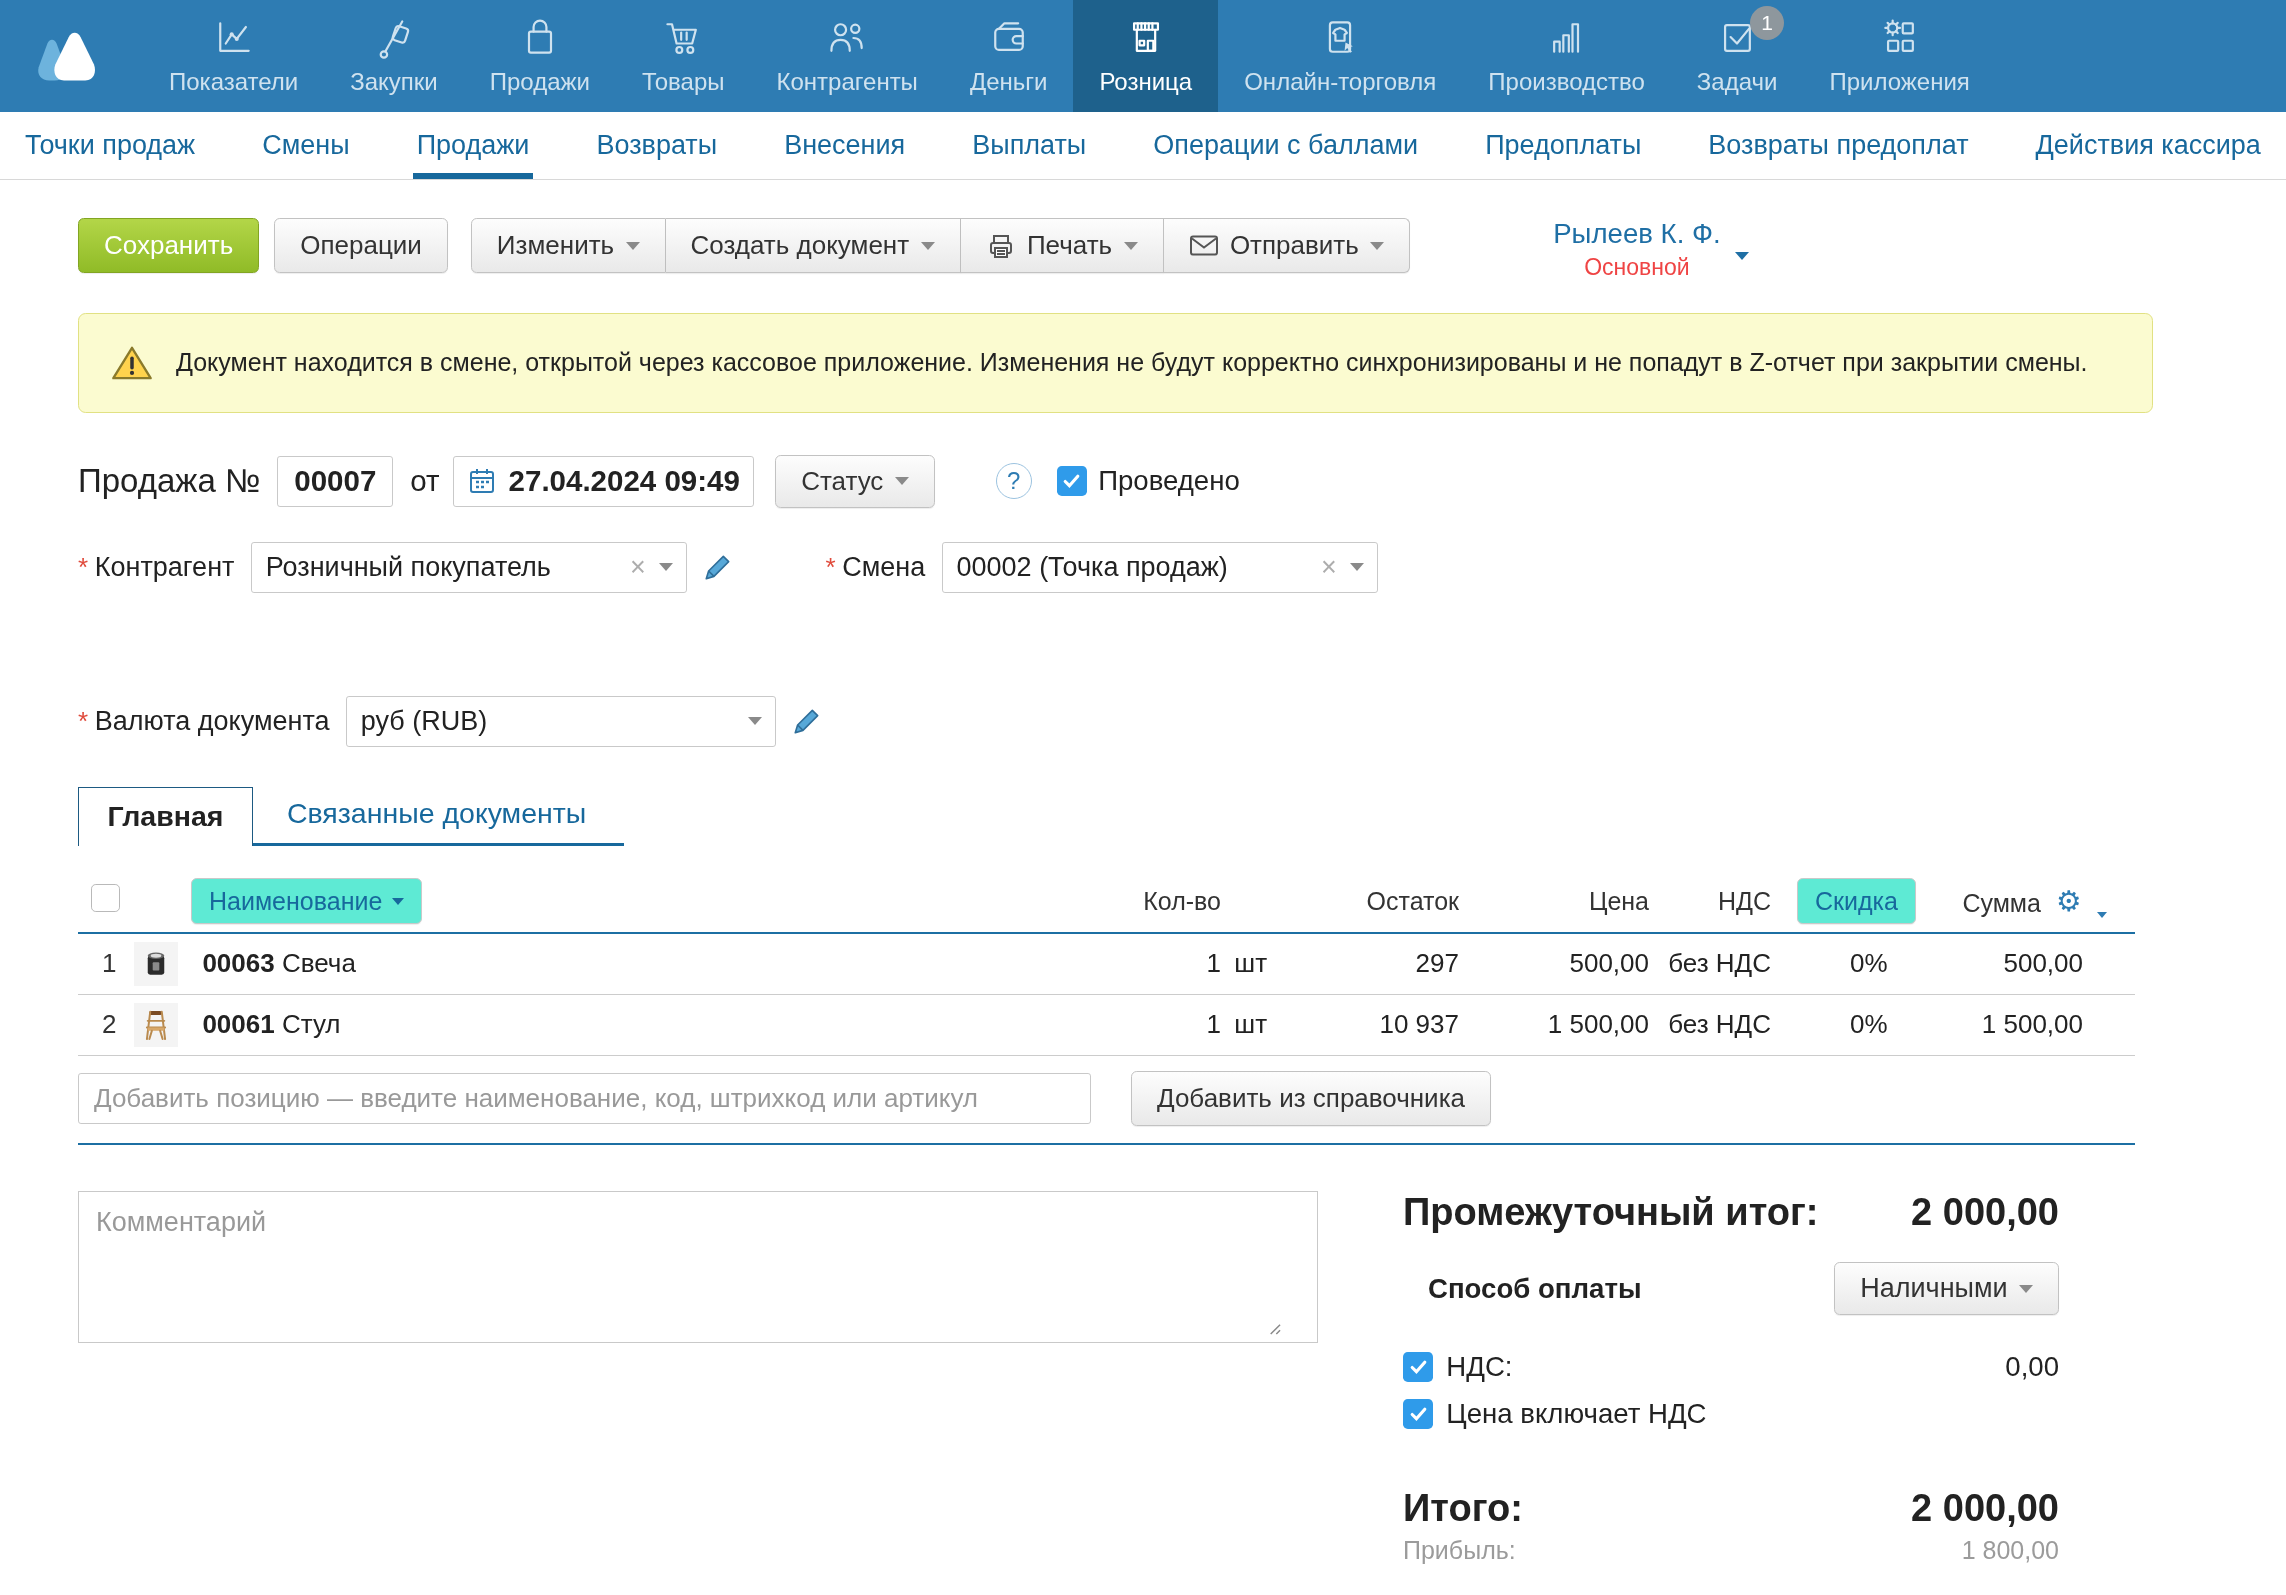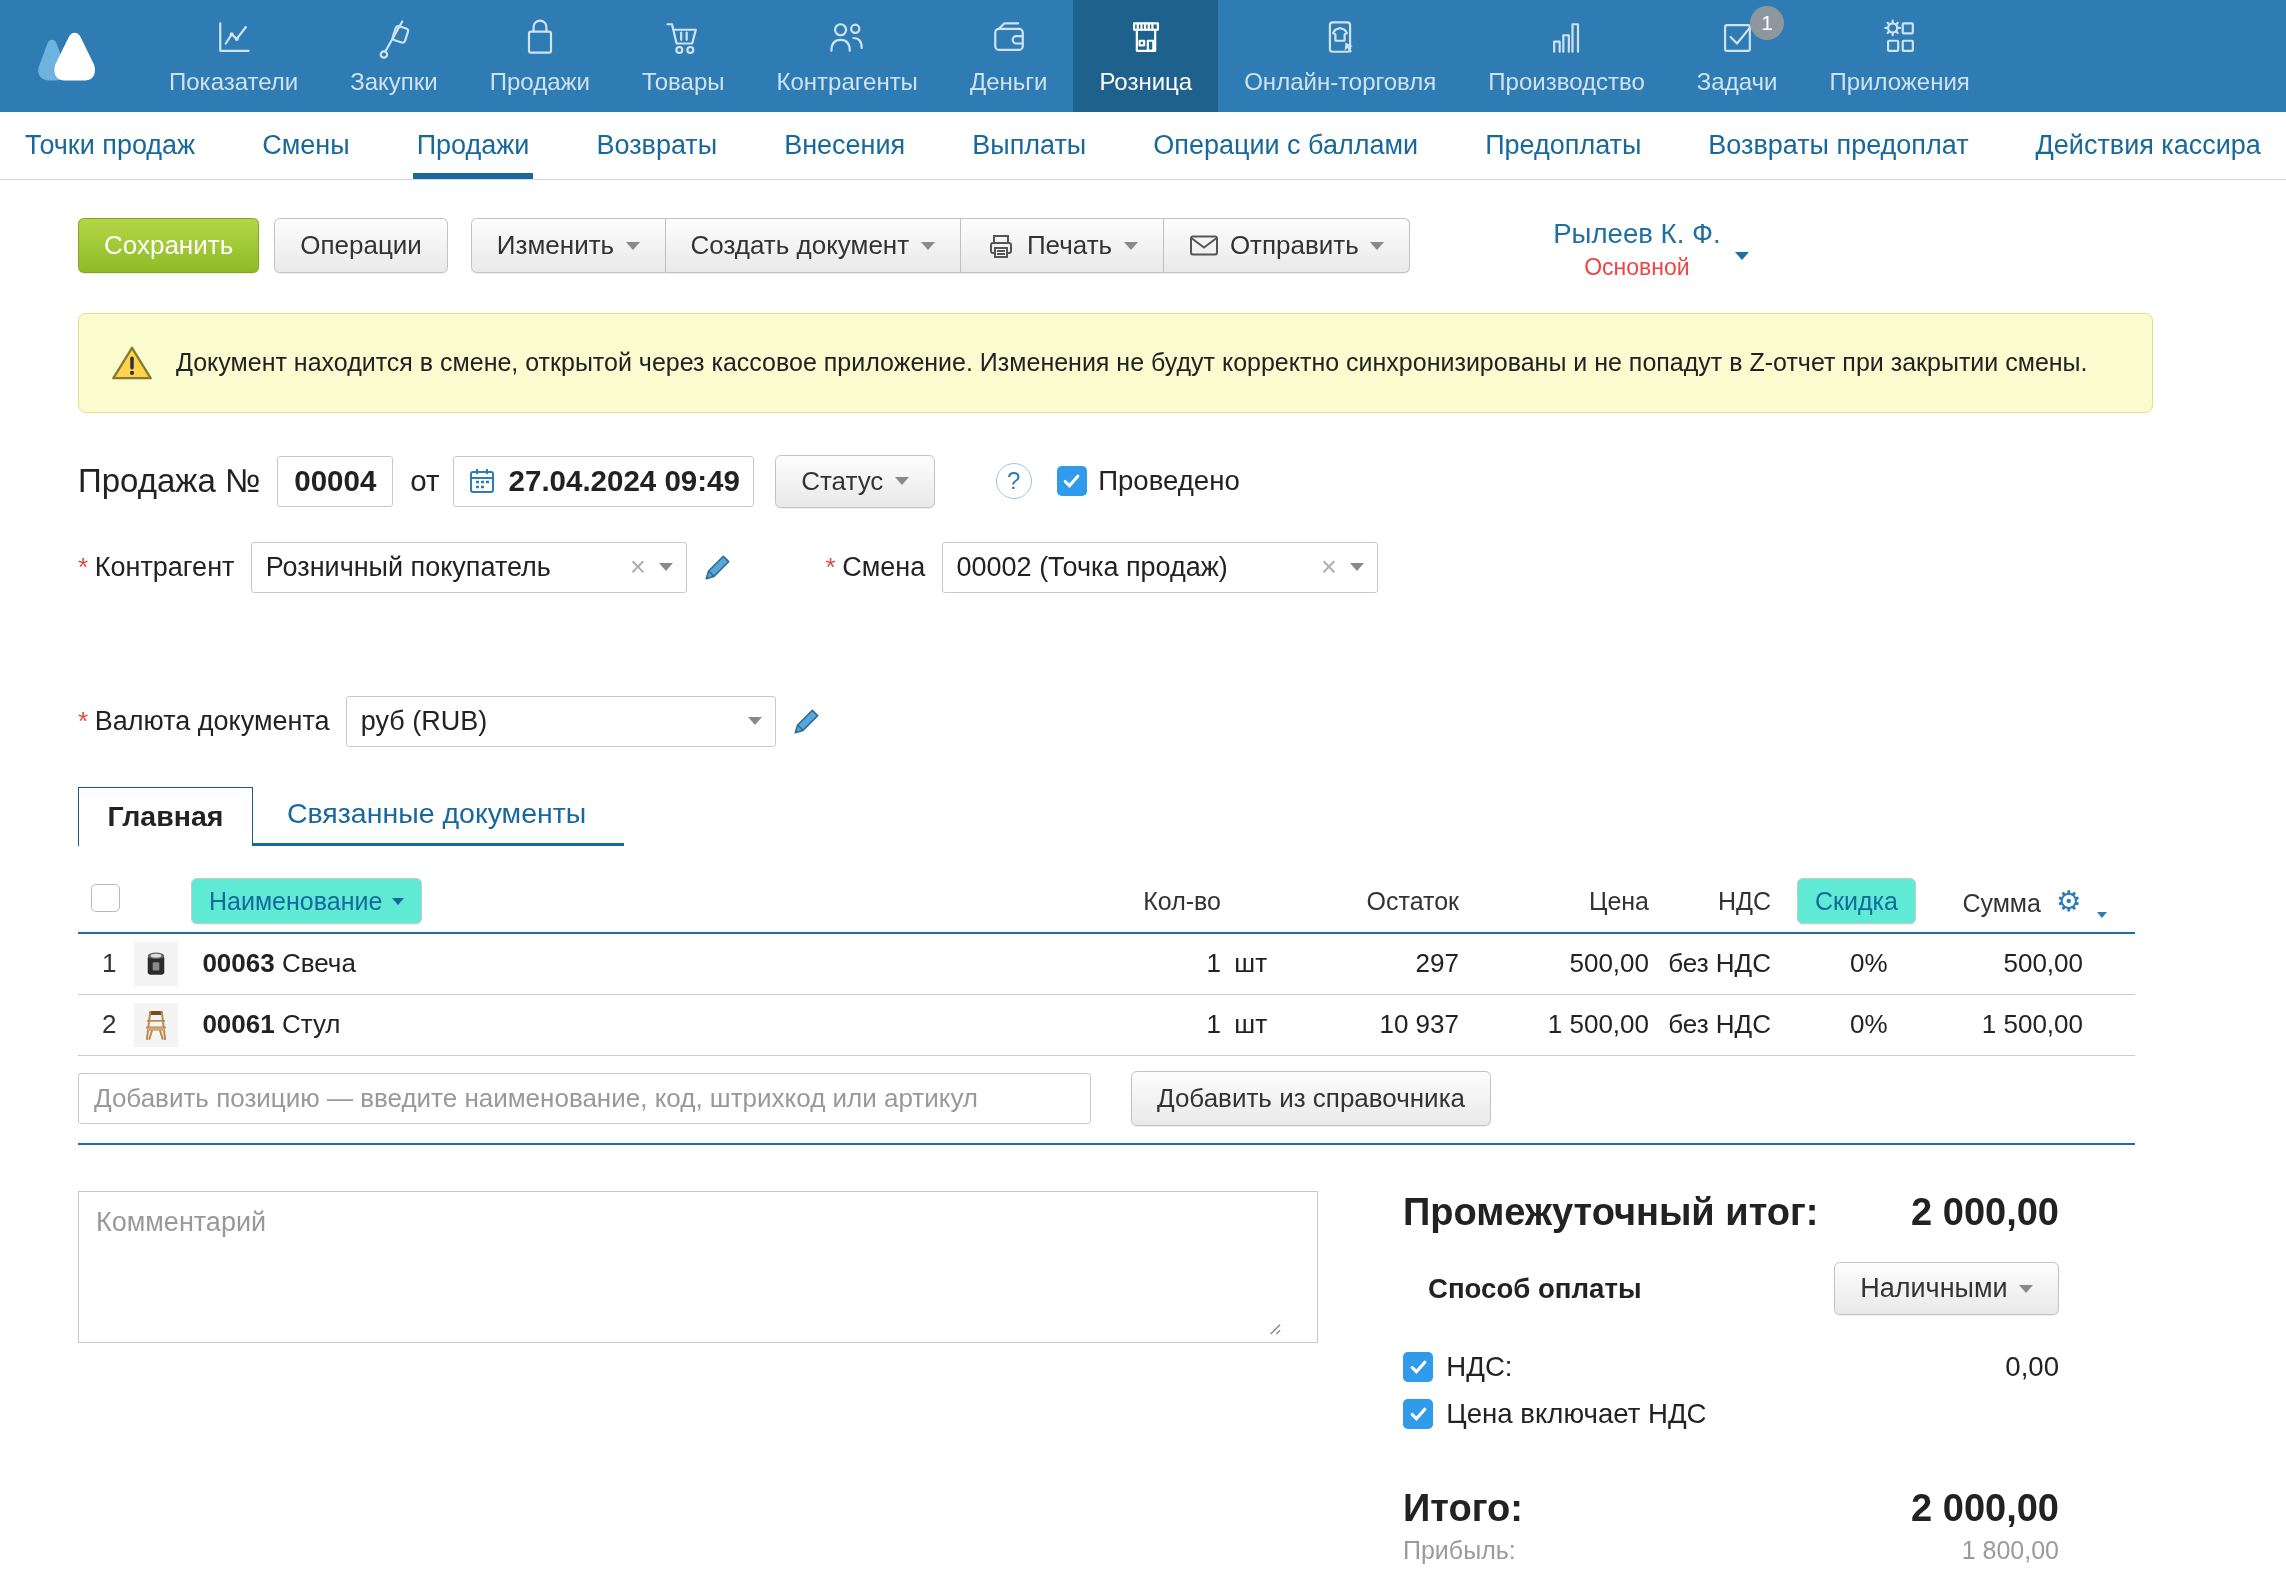--- a/index.html
+++ b/index.html
@@ -321,21 +321,21 @@
     <svg width="42" height="38" viewBox="0 0 36 32">
       <path d="M18 3 L34 29 H2 Z" fill="#ffd34d" stroke="#8a7a2a" stroke-width="2" stroke-linejoin="round"></path>
       <path d="M18 12v8" stroke="#333" stroke-width="3" stroke-linecap="round"></path>
       <circle cx="18" cy="24.5" r="1.8" fill="#333"></circle>
     </svg>
     <span>Документ находится в смене, открытой через кассовое приложение. Изменения не будут корректно синхронизированы и не попадут в Z-отчет при закрытии смены.</span>
   </div>
 
   <div class="doc-header">
     <span class="doc-title">Продажа №</span>
-    <span class="num-box">00004</span>
+    <span class="num-box">00007</span>
     <span class="of-label">от</span>
     <span class="date-box">
       <svg width="30" height="30" viewBox="0 0 30 30" fill="none" stroke="#2e7cb3" stroke-width="2">
         <rect x="4" y="6" width="22" height="20" rx="2"></rect>
           <path d="M4 12h22M10 3v5M20 3v5"></path>
         <path d="M9 16h3M14 16h3M19 16h3M9 21h3M14 21h3" stroke-width="2.4"></path>
       </svg>
       <span>27.04.2024 09:49</span>
     </span>
     <button class="btn status-btn">

